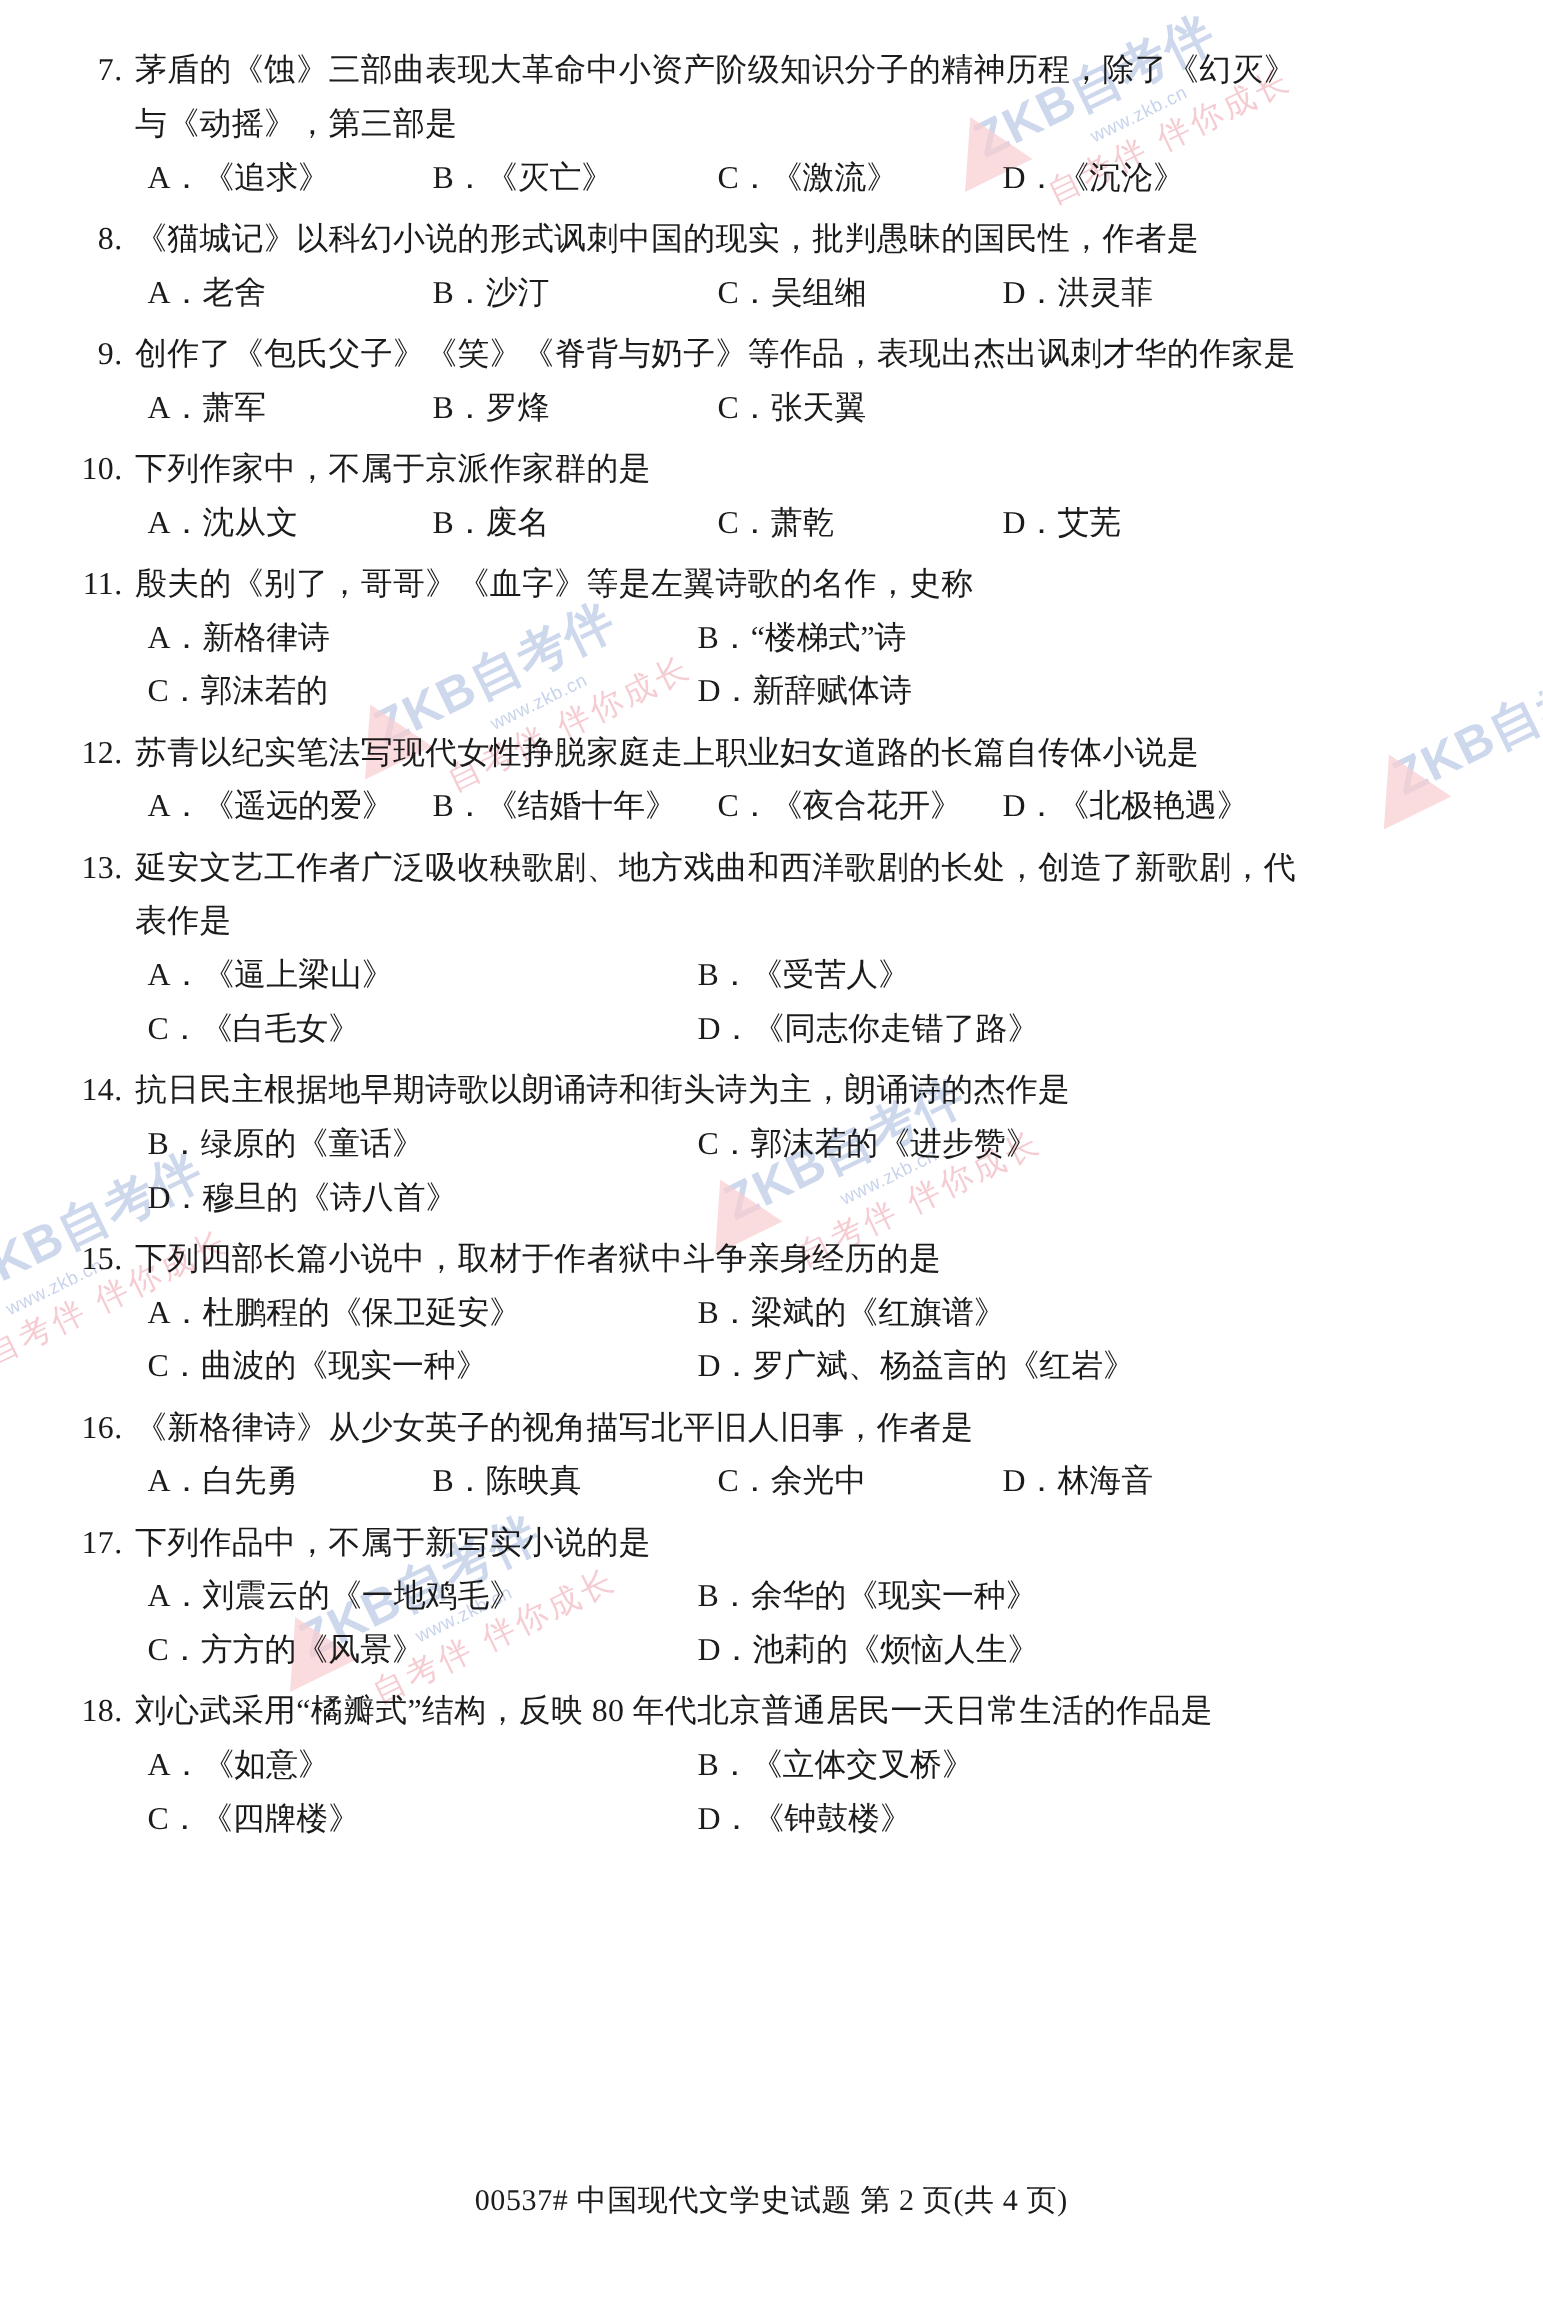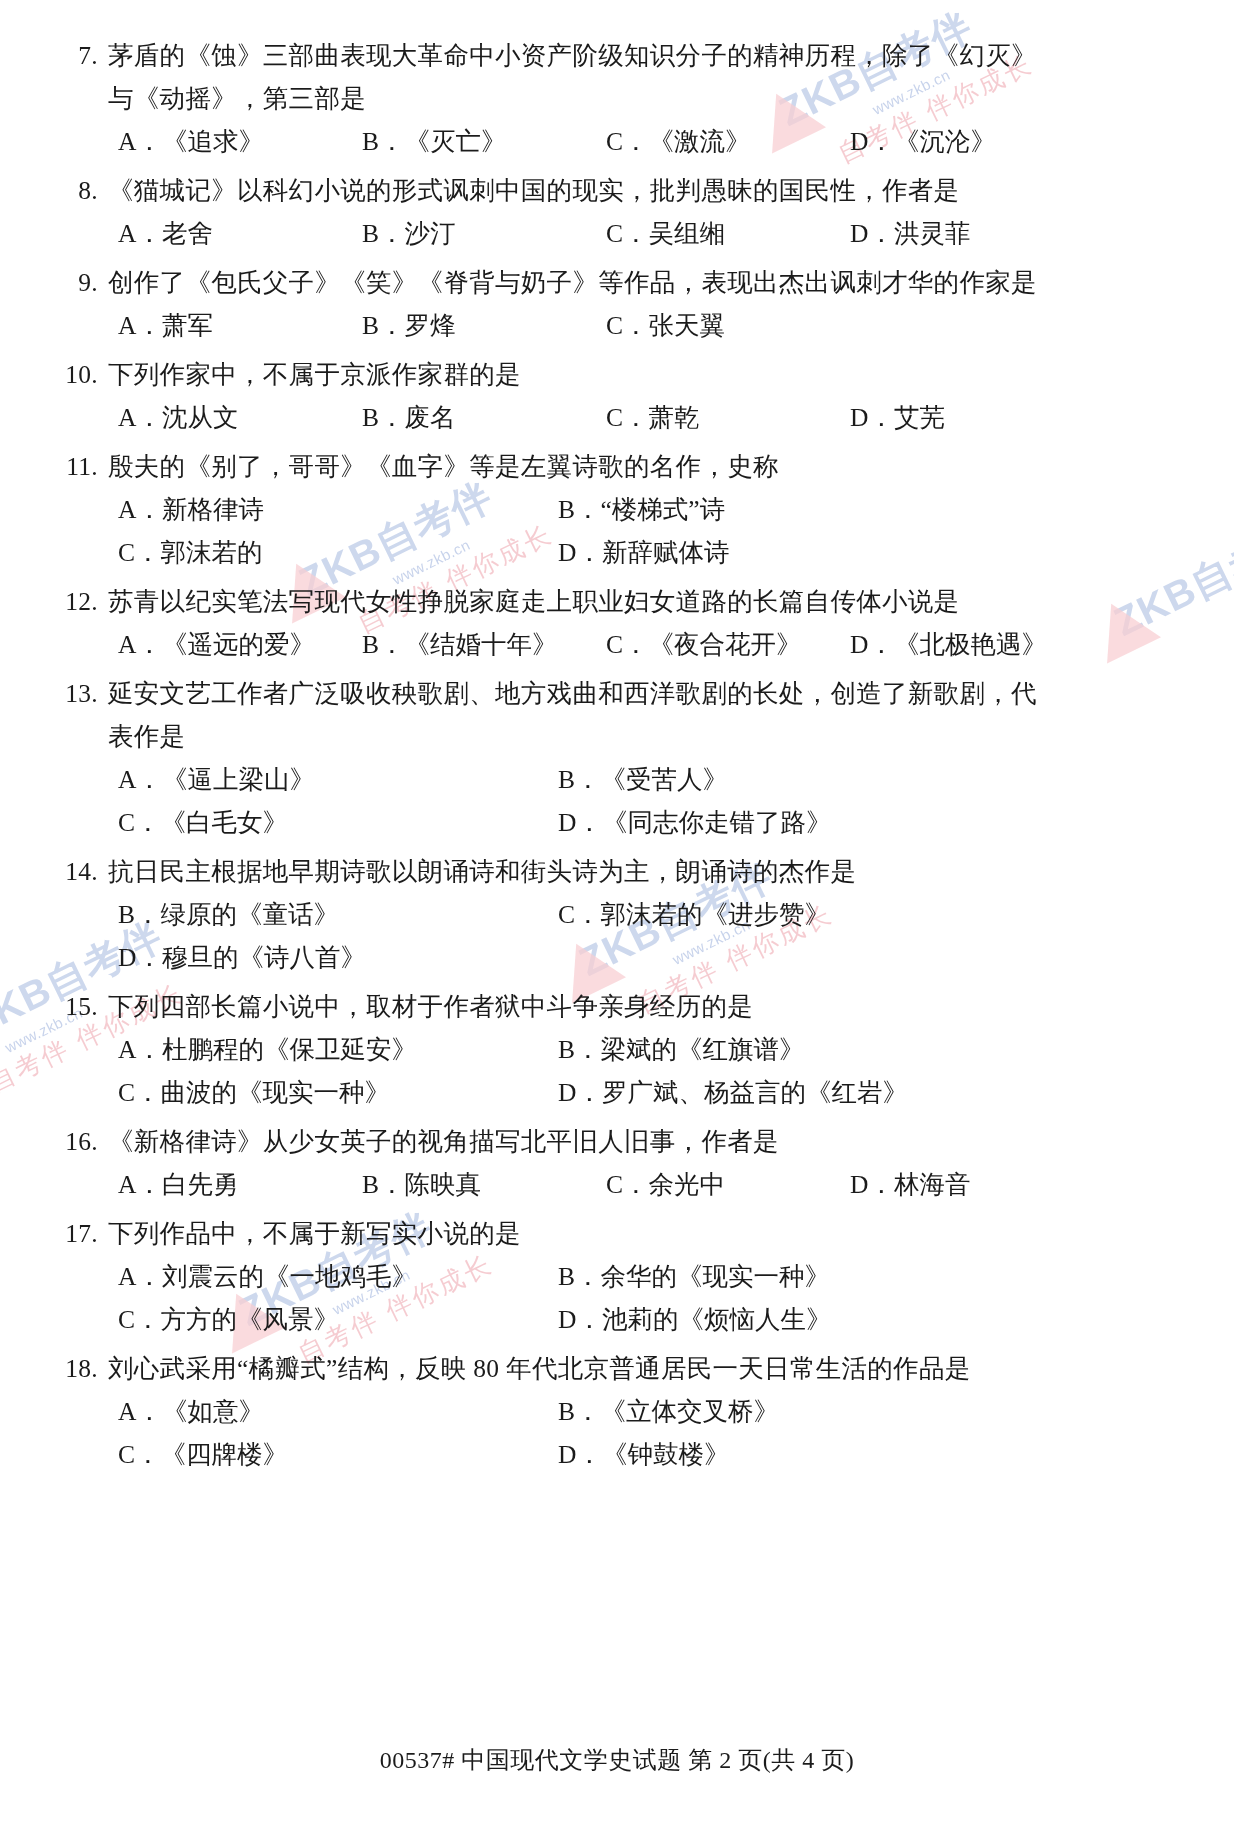--- a/index.html
+++ b/index.html
@@ -56,21 +56,20 @@
   }
   
   .opts {
     margin-left: 62px;
     font-size: 25.5px;
     line-height: 43px;
   }
   .opts.four {
     display: grid;
     grid-template-columns: 228px 228px 228px 228px;
-    gap: 16px;
   }
   .opts.two {
     display: grid;
     grid-template-columns: 440px 440px;
   }
   .opt {
     white-space: nowrap;
   }
   .opt .lab {
     font-family: "Liberation Serif", serif;

